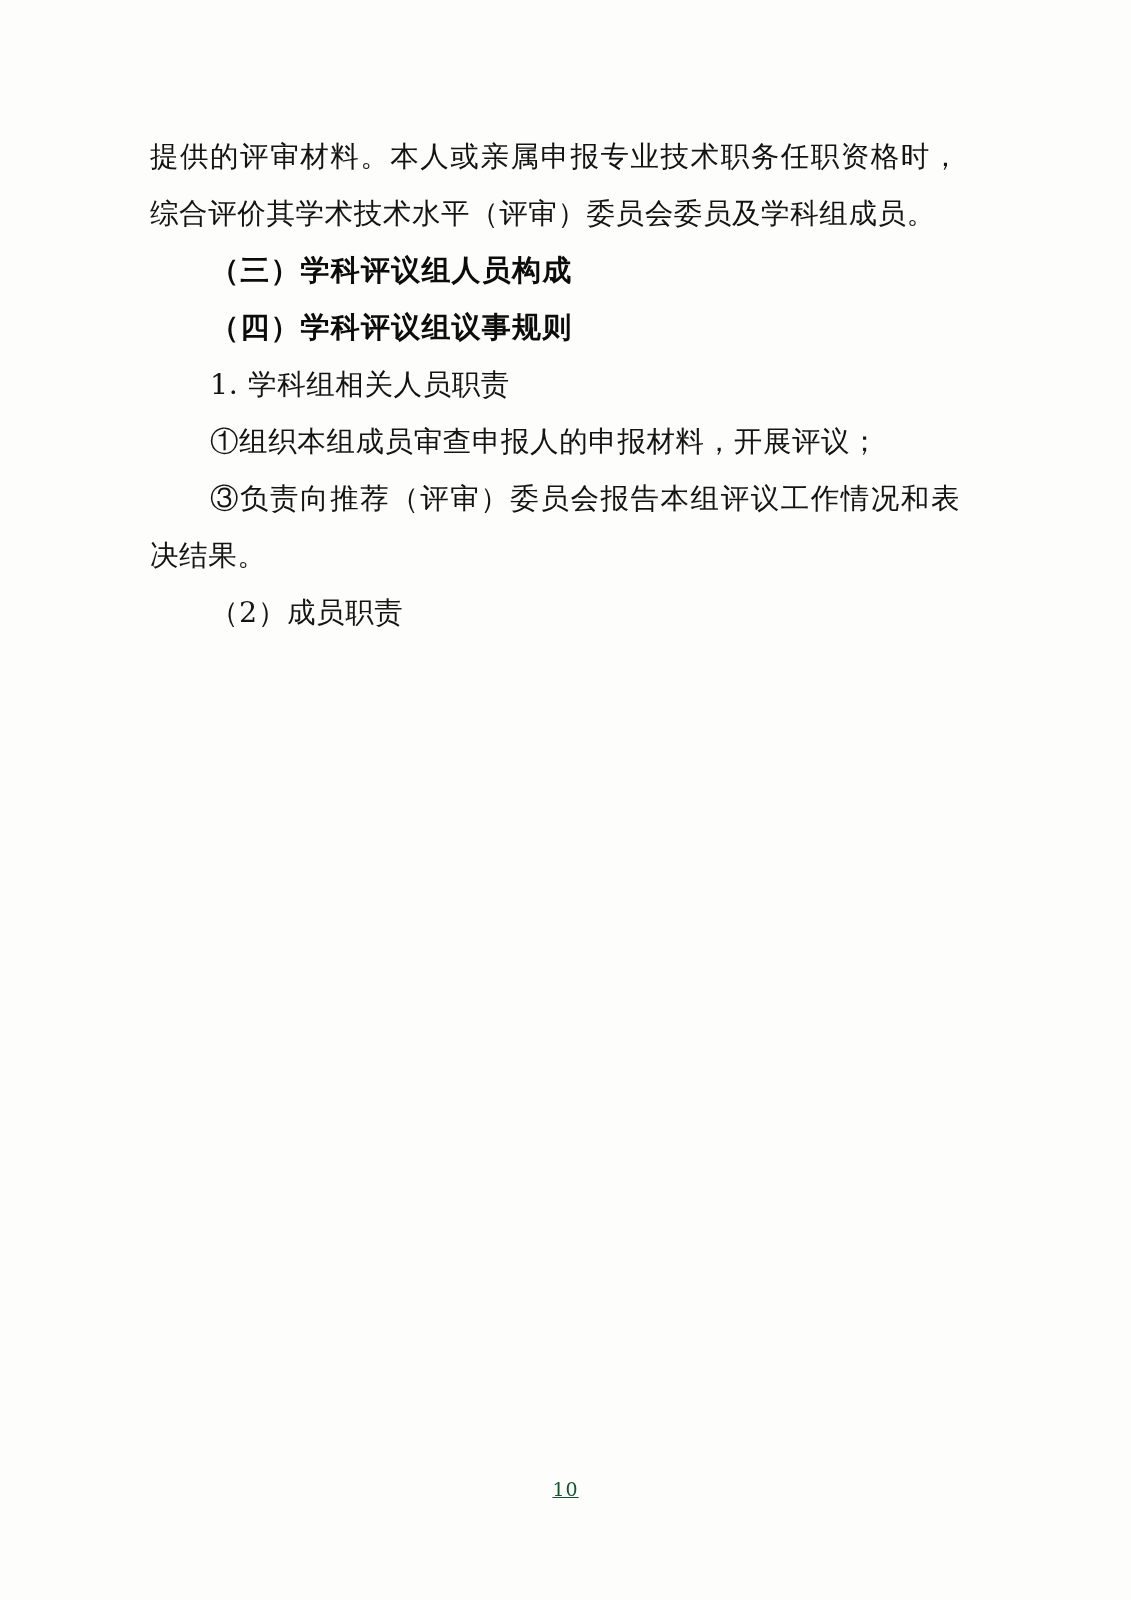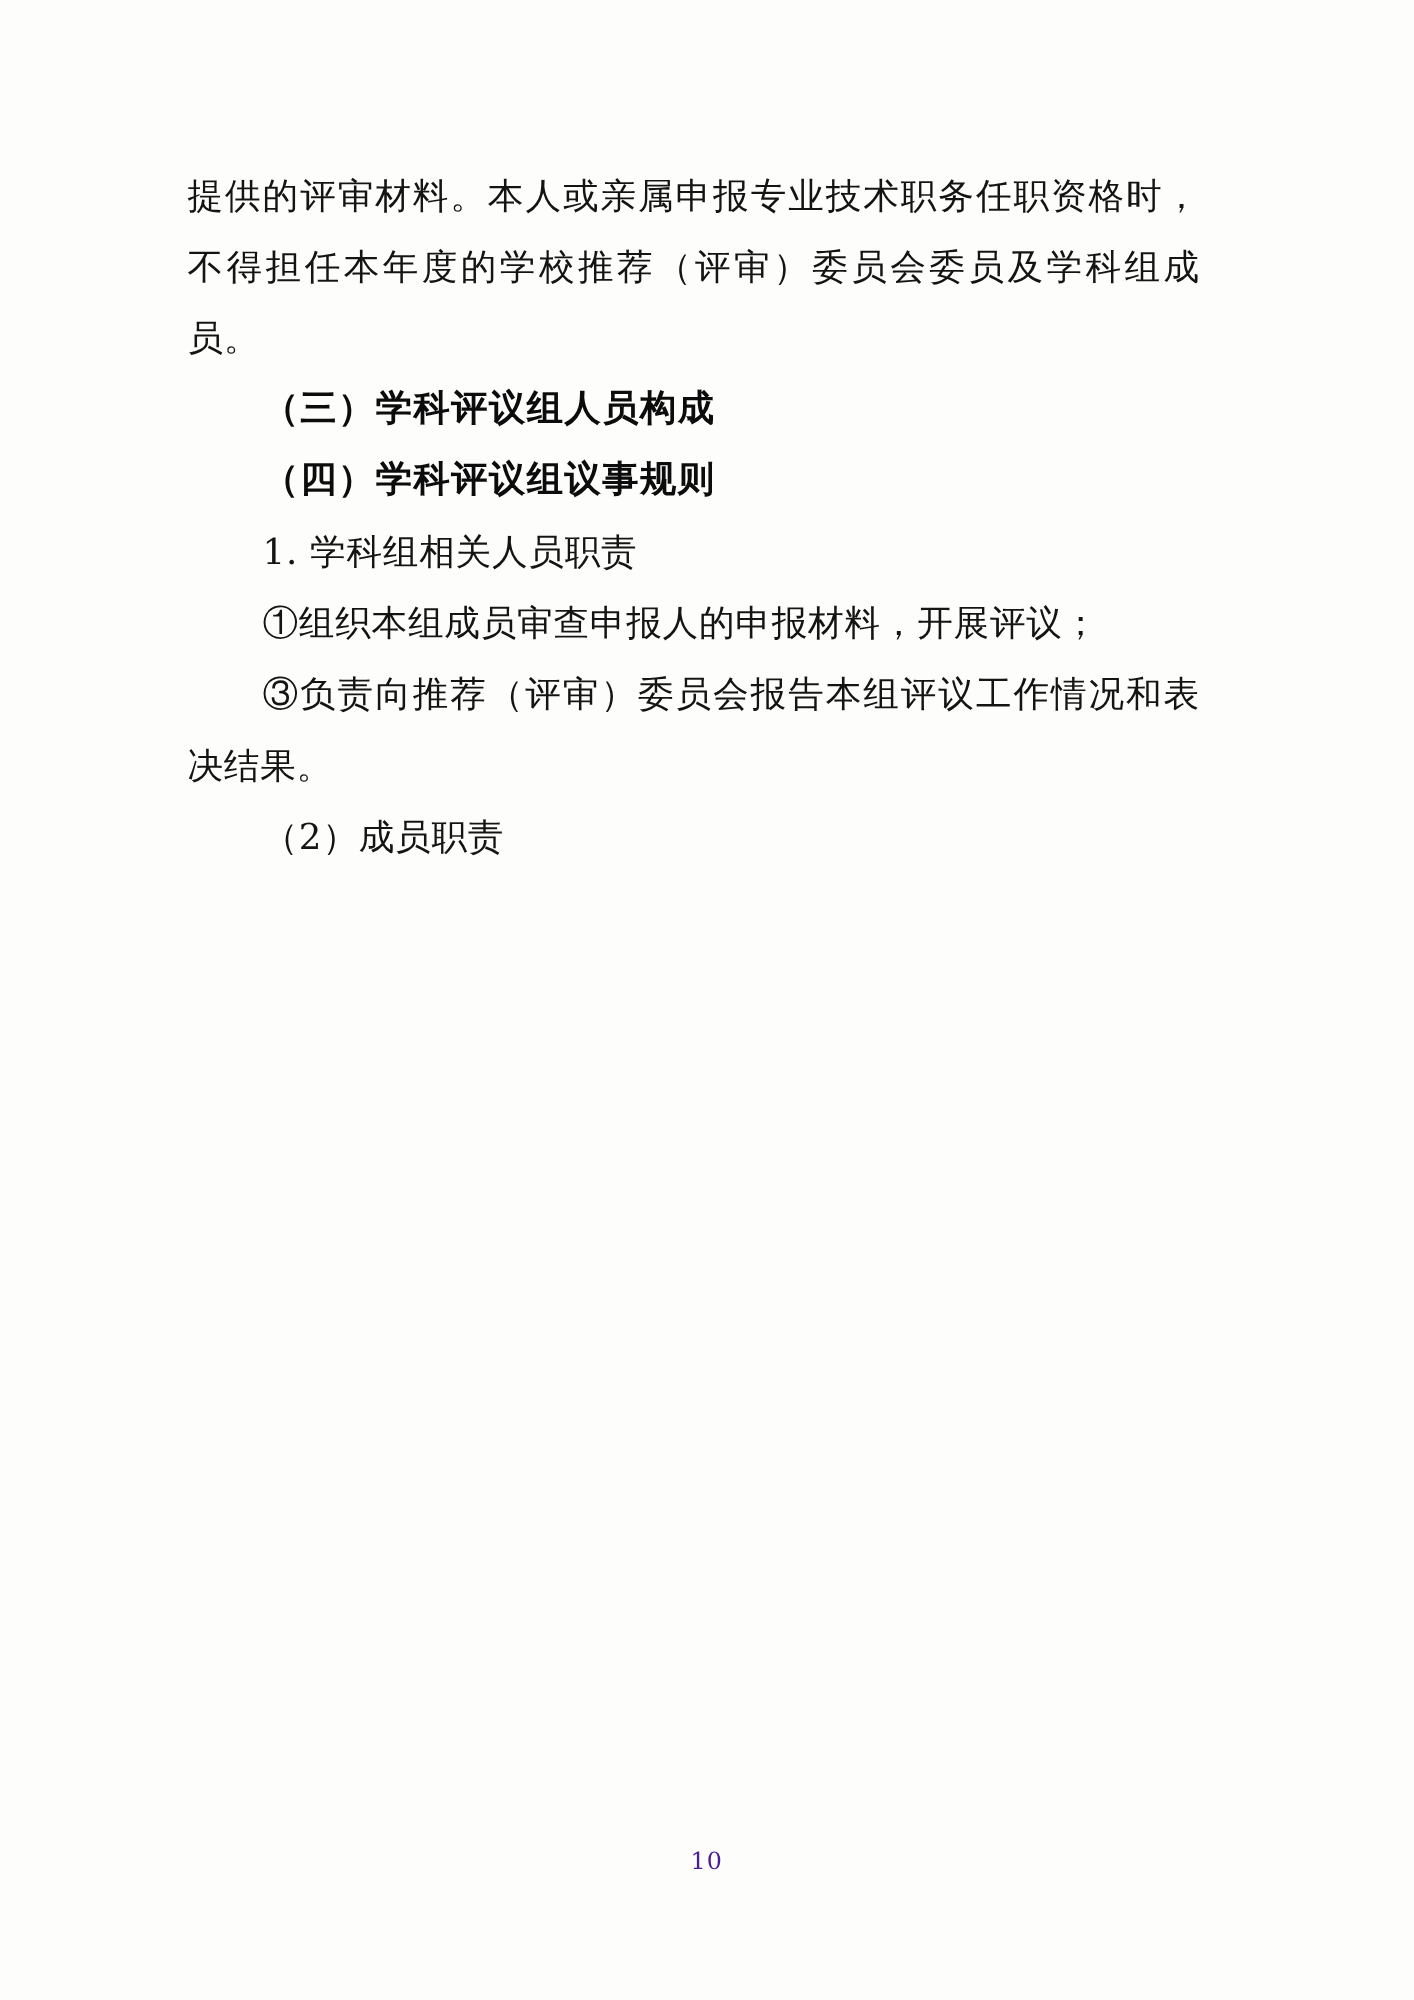--- a/index.html
+++ b/index.html
@@ -50,31 +50,32 @@
     margin-bottom: 0px;
   }
   .page-number {
     position: absolute;
     left: 0;
     right: 0;
     top: 1478px;
     text-align: center;
     font-family: "DejaVu Serif", "Liberation Serif", serif;
     font-size: 19px;
-    color: #4c1d95;
+    color: #14532d;
     letter-spacing: 1px;
+    text-decoration: underline;
   }
 </style>
 </head>
 <body>
 
 <div class="page">
   <div class="content">
 
-    <p class="para block">提供的评审材料。本人或亲属申报专业技术职务任职资格时，不得担任本年度的学校推荐（评审）委员会委员及学科组成员。</p>
+    <p class="para block">提供的评审材料。本人或亲属申报专业技术职务任职资格时，综合评价其学术技术水平（评审）委员会委员及学科组成员。</p>
 
     <h3 class="heading block">（三）学科评议组人员构成</h3>
 
 
     <h3 class="heading block">（四）学科评议组议事规则</h3>
 
 
     <p class="para indent2 block">1. 学科组相关人员职责</p>
 
 

